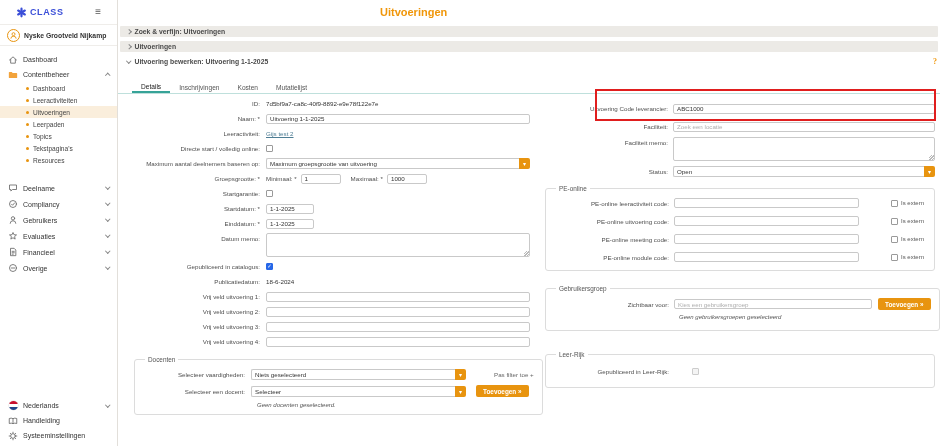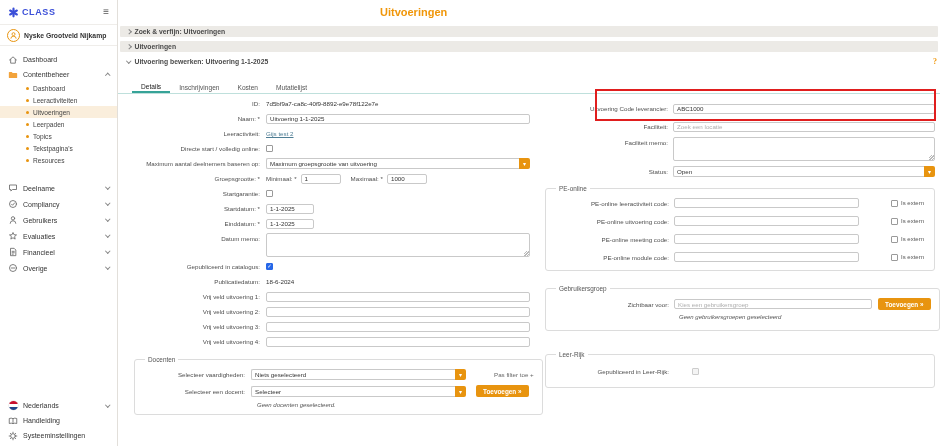--- a/index.html
+++ b/index.html
@@ -3,21 +3,21 @@
 <meta charset="utf-8">
 <style>
   * { margin:0; padding:0; box-sizing:border-box; }
   html,body { width:940px; height:446px; overflow:hidden; background:#fff;
               font-family:"Liberation Sans", sans-serif; color:#333; }
   .app { display:flex; width:940px; height:446px; }
 
   
   .sidebar { width:118px; min-width:118px; background:#fff; border-right:1px solid #e2dfda;
              display:flex; flex-direction:column; }
-  .logo-row { height:24px; display:flex; align-items:center; padding:0 8px;justify-content:center; }
+  .logo-row { height:24px; display:flex; align-items:center; padding:0 16px;justify-content:center; }
   .logo-mark { width:11px; height:11px; }
   .logo-text { color:#3b4fd8; font-weight:bold; font-size:9px; letter-spacing:0.6px; margin-left:3px; }
   .hamburger { margin-left:auto; color:#555; font-size:10px; cursor:pointer; line-height:1; }
   .user-row { height:22px; display:flex; align-items:center; gap:4px; padding:0 7px;
               border-top:1px solid #efedea; border-bottom:1px solid #efedea;
               font-weight:bold; font-size:6.8px; color:#333; }
   .avatar { width:13px; height:13px; min-width:13px; border-radius:50%; border:1.2px solid #e8940f;
             display:flex; align-items:center; justify-content:center; }
   .nav { padding-top:6px; font-size:7px; }
   .nav-row { height:15px; display:flex; align-items:center; gap:5px; padding:0 8px; color:#333; cursor:pointer; }

